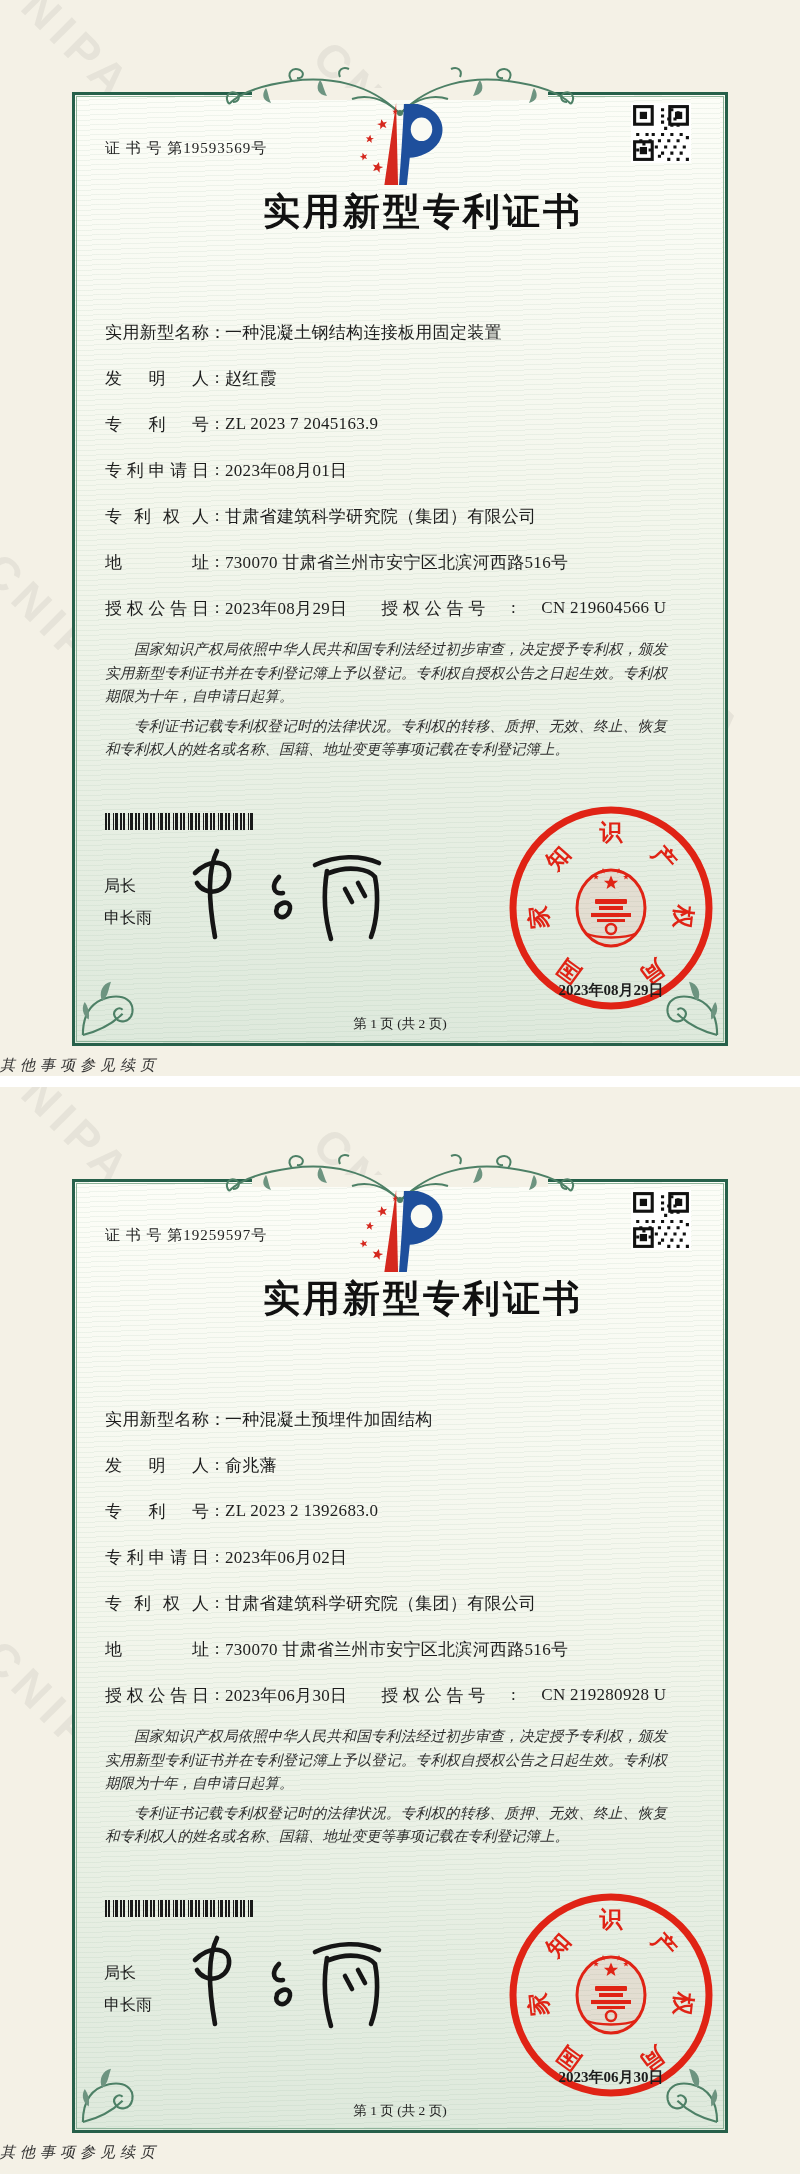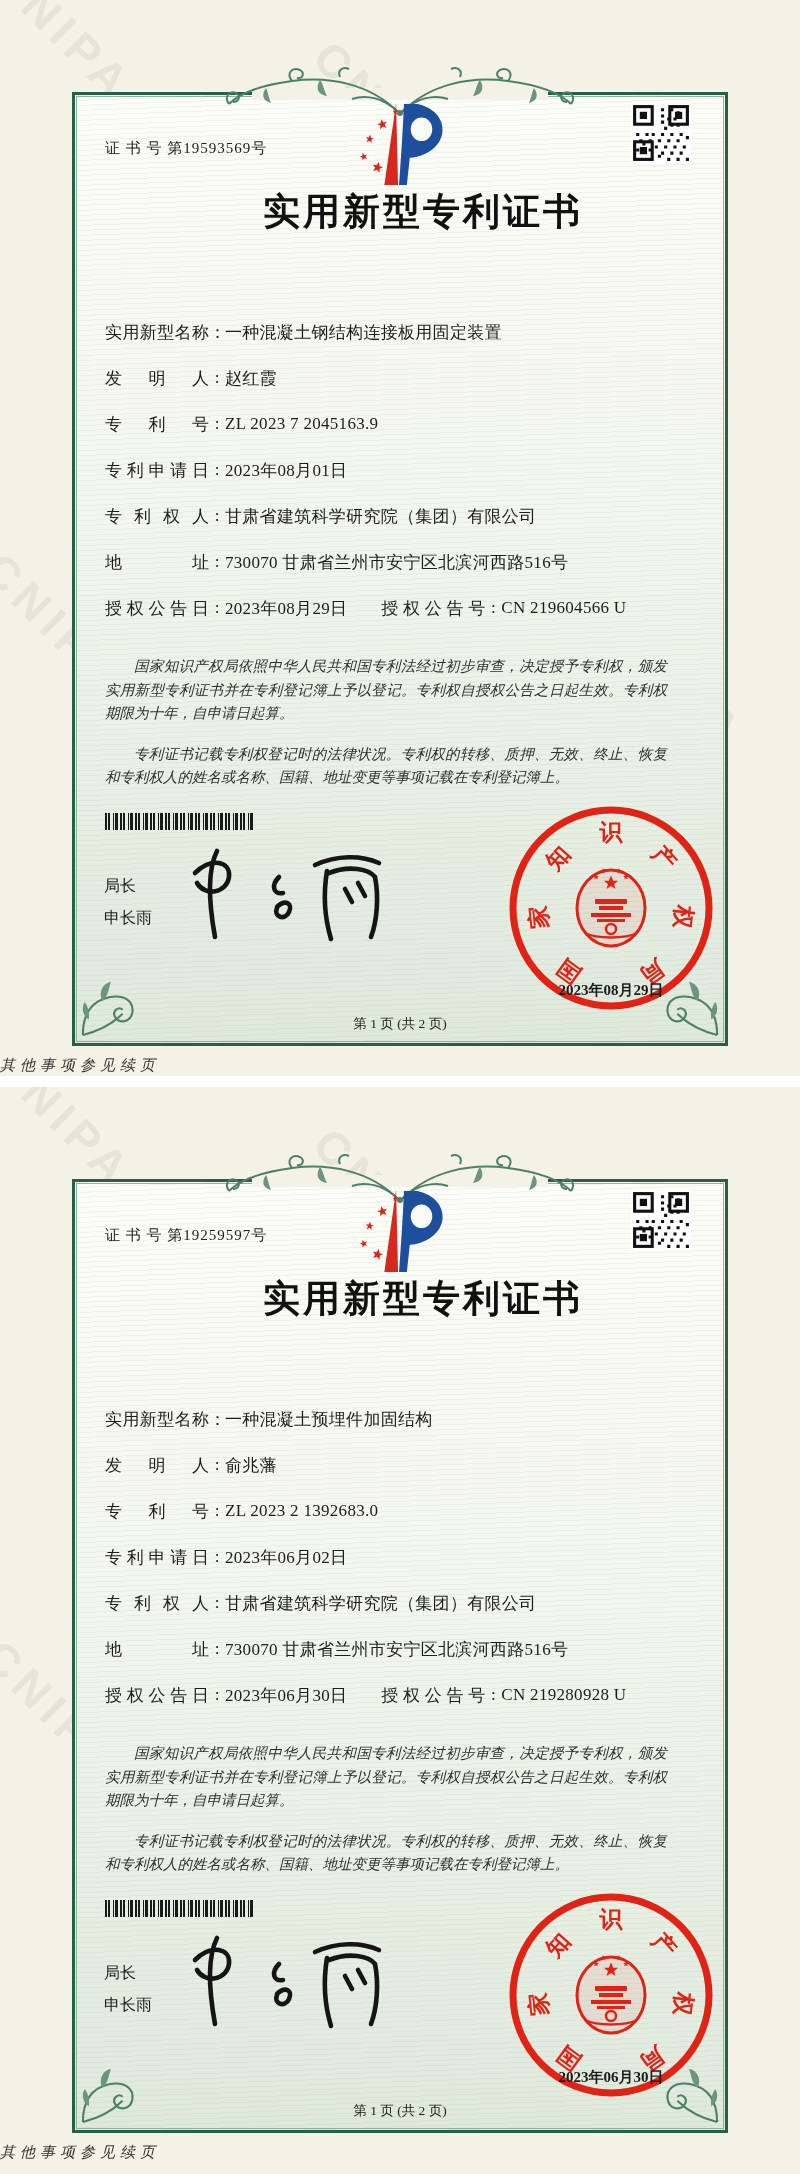--- a/index.html
+++ b/index.html
@@ -36,25 +36,25 @@
   .logo{position:absolute;left:274px;top:6px;width:102px;height:86px;}
   .qr{position:absolute;left:556px;top:8px;width:60px;height:60px;background:#fff;}
   .title{position:absolute;left:0;top:92px;width:100%;text-align:center;font-size:37px;font-weight:bold;
          letter-spacing:3px;color:#111;margin-left:23px;}
 
   .fields{position:absolute;left:30px;right:24px;top:214px;}
   .frow{height:46px;display:flex;align-items:center;font-size:17px;color:#1d1d1d;}
   .flabel{flex:none;width:104px;text-align:justify;text-align-last:justify;}
   .fcolon{flex:none;width:16px;text-align:center;}
   .fvalue{letter-spacing:.3px;white-space:nowrap;}
-  .g2{display:flex;align-items:center;margin-left:34px;}
+  .g2{display:flex;align-items:center;margin-left:34px;gap:20px;}
 
   .legal{position:absolute;left:30px;top:543px;width:562px;font-size:14.5px;font-style:italic;
          line-height:23.5px;color:#2e2e2e;text-align:justify;}
-  .legal p{margin:17px 0 6px;text-indent:2em;}
+  .legal p{margin:0 0 6px;text-indent:2em;}
 
   .barcode{position:absolute;left:30px;top:718px;width:150px;height:17px;
     background:repeating-linear-gradient(90deg,#1a1a1a 0 2px,transparent 2px 3px,#1a1a1a 3px 5px,
       transparent 5px 8px,#1a1a1a 8px 9px,transparent 9px 10px,#1a1a1a 10px 13px,transparent 13px 15px);}
 
   .director{position:absolute;left:29px;top:781px;font-family:Liberation Mono, monospace;
             font-size:16px;color:#1c1c1c;}
   .director .name{margin-top:11px;text-align:right;}
   .signature{position:absolute;left:102px;top:736px;width:232px;height:120px;}
   .seal{position:absolute;left:432px;top:710px;width:208px;height:206px;}

